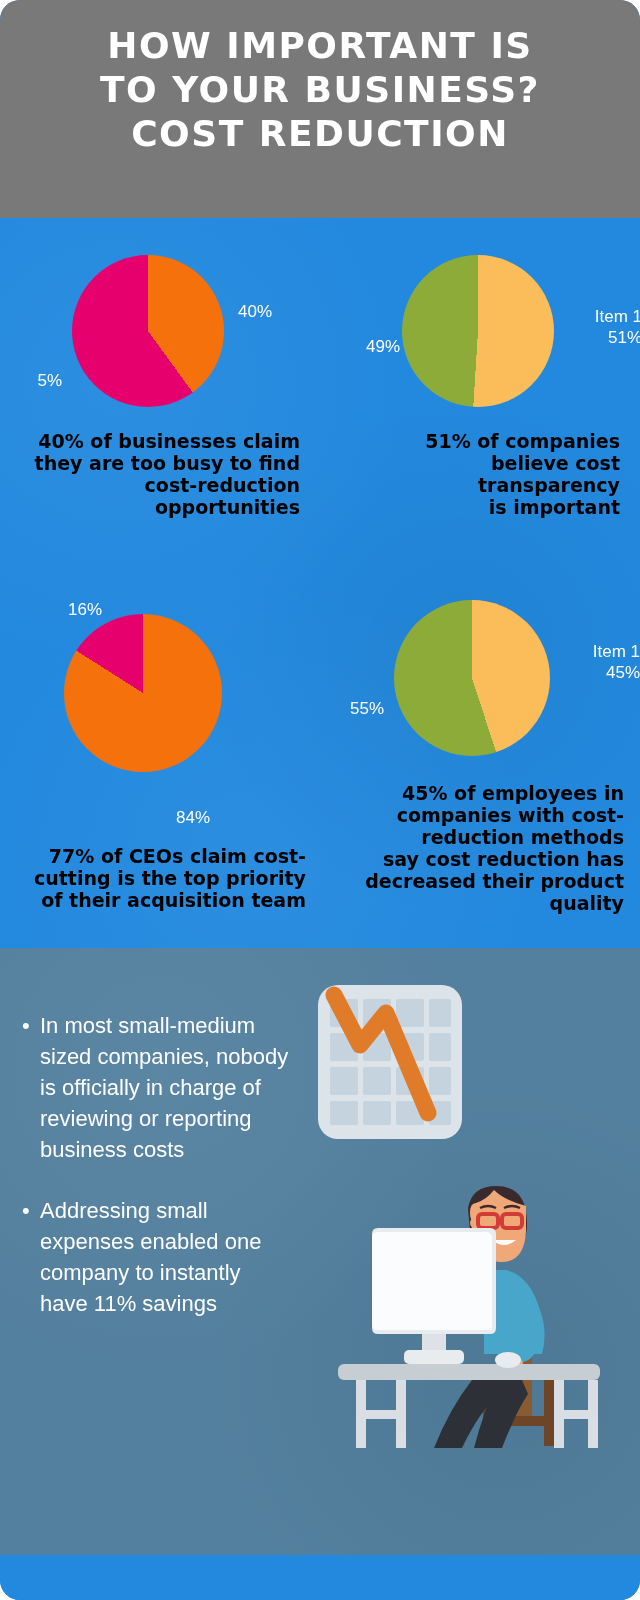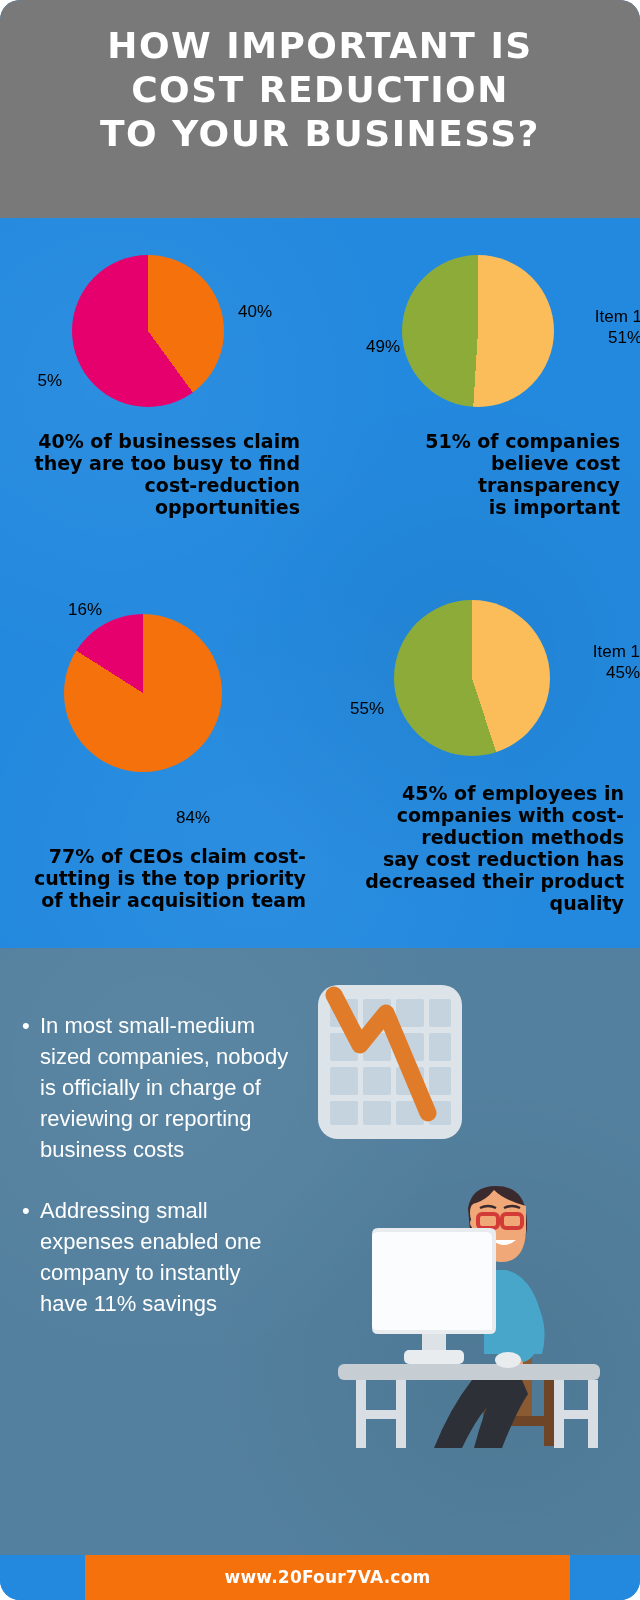--- a/index.html
+++ b/index.html
@@ -66,21 +66,21 @@
   }
 
   .panel { position: absolute; }
 
   .pie {
     position: absolute;
     border-radius: 50%;
   }
   .pct {
     position: absolute;
-    color: #000000;
+    color: #ffffff;
     font-family: "Liberation Sans", sans-serif;
     font-size: 17px;
     font-weight: normal;
     white-space: pre-line;
     line-height: 21px;
   }
   .pct.right { text-align: right; }
 
   .caption {
     position: absolute;
@@ -166,22 +166,22 @@
   .footer-right-blue { left: 570px; width: 70px; }
 </style>
 </head>
 <body>
 
 <div id="infographic">
 
   <div class="header-band"></div>
   <div class="header-title">
     <span class="ln">How Important Is</span>
+    <span class="ln">To Your Business?</span>
     <span class="ln">Cost Reduction</span>
-    <span class="ln">To Your Business?</span>
   </div>
 
   <div class="pie-band"></div>
 
   <div class="panel" style="left:0px; top:240px; width:320px; height:290px;">
     <div class="pie" id="pie1-shape" style="left: 72px; top: 15px; width: 152px; height: 152px; background: conic-gradient(rgb(245, 113, 11) 0deg, rgb(245, 113, 11) 144deg, rgb(230, 0, 110) 144deg, rgb(230, 0, 110) 360deg);"></div>
     <span class="pct" style="left:238px; top:61px;">40%</span>
     <span class="pct right" style="left:0px; top:130px; width:62px;">5%</span>
     <div class="caption" style="left:20px; top:190px; width:280px; white-space:pre-line;">40% of businesses claim
 they are too busy to find
@@ -311,17 +311,14 @@
 
       <rect x="92" y="186" width="24" height="20" fill="#DDE2E6"></rect>
       <rect x="74" y="202" width="60" height="14" rx="5" fill="#E8ECEF"></rect>
 
       <ellipse cx="178" cy="212" rx="13" ry="8" fill="#E8ECEF"></ellipse>
     </svg>
   </div>
 
   <div class="footer-left-blue"></div>
   <div class="footer-right-blue"></div>
-  <div class="footer-bar">
-    <div class="footer-text">www.20Four7VA.com</div>
-  </div>
 
 </div>
 
 </body></html>

